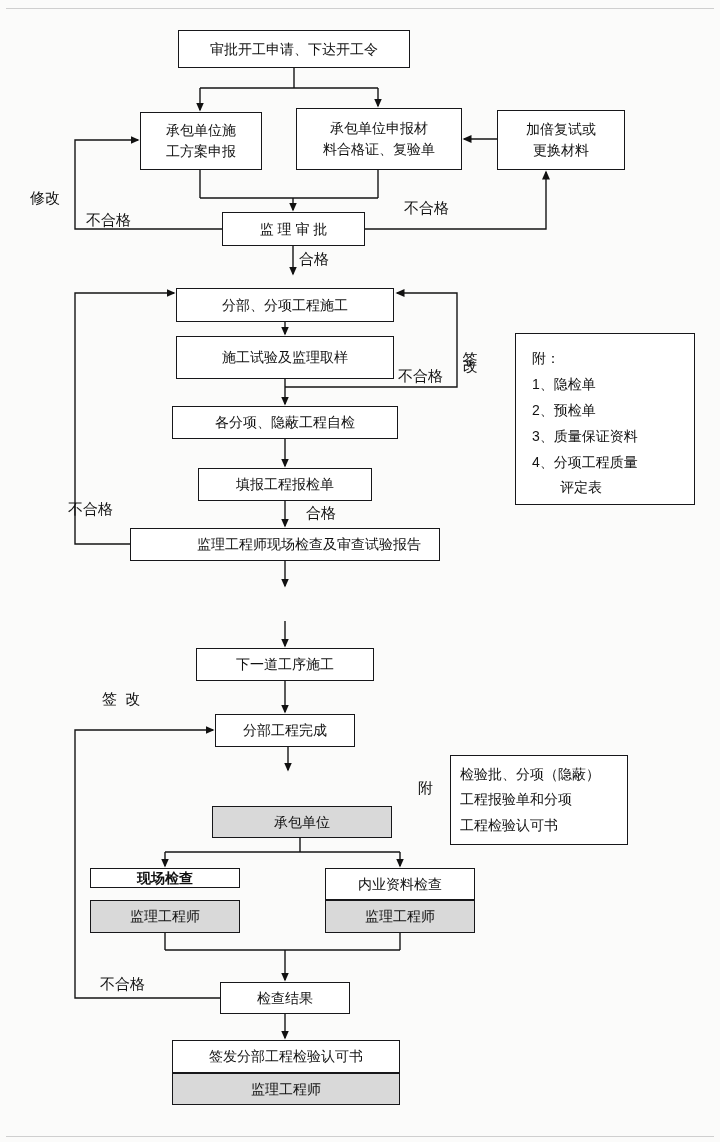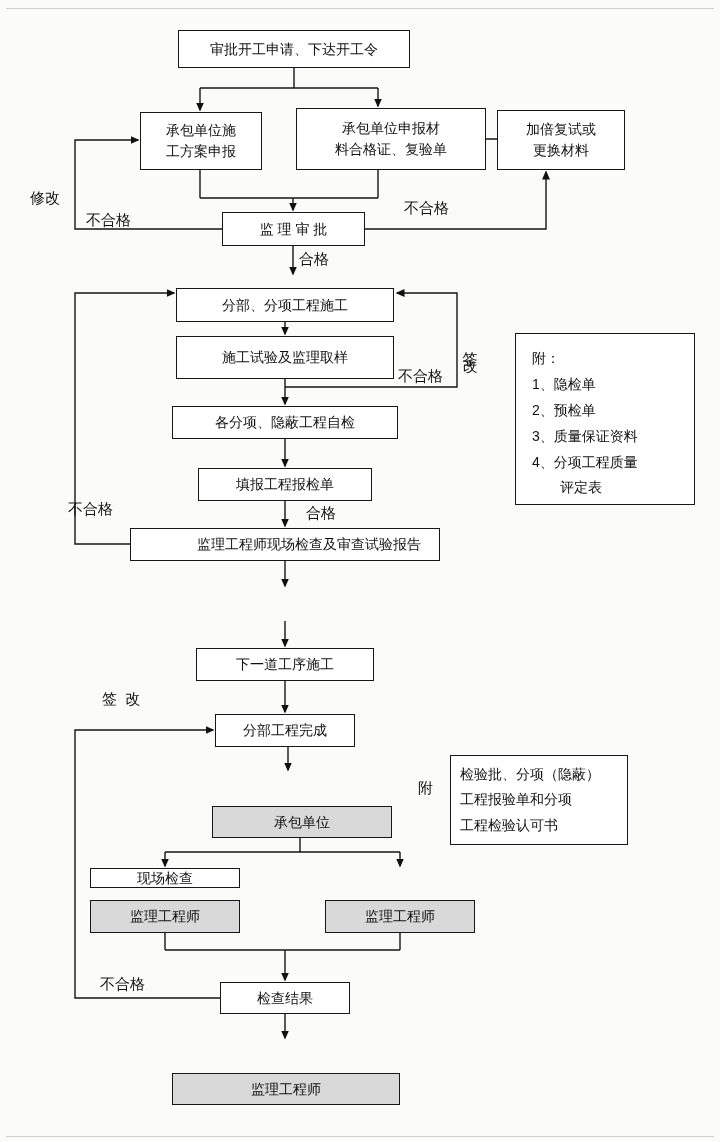--- a/index.html
+++ b/index.html
@@ -87,21 +87,21 @@
       <polyline points="285,950 285,980" marker-end="url(#arr)"></polyline>
       <polyline points="285,1014 285,1038" marker-end="url(#arr)"></polyline>
     </g>
   </svg>
 
   <div class="box" style="left:178px; top:30px; width:232px; height:38px;">审批开工申请、下达开工令</div>
 
   <div class="box" style="left:140px; top:112px; width:122px; height:58px;">承包单位施
 工方案申报</div>
 
-  <div class="box" style="left:296px; top:108px; width:190px; height:62px;">承包单位申报材
+  <div class="box" style="left:296px; top:108px; width:166px; height:62px;">承包单位申报材
 料合格证、复验单</div>
 
   <div class="box" style="left:497px; top:110px; width:128px; height:60px;">加倍复试或
 更换材料</div>
 
   <div class="box" style="left:222px; top:212px; width:143px; height:34px;">监 理 审 批</div>
 
   <div class="box" style="left:176px; top:288px; width:218px; height:34px;">分部、分项工程施工</div>
 
   <div class="box" style="left:176px; top:336px; width:218px; height:43px;">施工试验及监理取样</div>
@@ -116,27 +116,29 @@
   <div class="box" style="left:196px; top:648px; width:178px; height:33px;">下一道工序施工</div>
 
   <div class="box" style="left:215px; top:714px; width:140px; height:33px;">分部工程完成</div>
 
   <div class="box gray" style="left:212px; top:806px; width:180px; height:32px;">承包单位</div>
 
   <div class="box noteB" style="left:450px; top:755px; width:178px; height:90px;">检验批、分项（隐蔽）
 工程报验单和分项
 工程检验认可书</div>
 
-  <div class="box" style="left:90px; top:868px; width:150px; height:20px;">现场检查</div>
+  <div class="box" style="left:90px; top:868px; width:150px; height:20px;font-weight:bold;">现场检查</div>
   <div class="box gray" style="left:90px; top:900px; width:150px; height:33px;">监理工程师</div>
 
+  <div class="box" style="left:325px; top:868px; width:150px; height:32px;">内业资料检查</div>
   <div class="box gray" style="left:325px; top:900px; width:150px; height:33px;">监理工程师</div>
 
   <div class="box" style="left:220px; top:982px; width:130px; height:32px;">检查结果</div>
 
+  <div class="box" style="left:172px; top:1040px; width:228px; height:33px;">签发分部工程检验认可书</div>
   <div class="box gray" style="left:172px; top:1073px; width:228px; height:32px;">监理工程师</div>
 
   <div class="box noteL" style="left:515px; top:333px; width:180px; height:172px;">附：
 1、隐检单
 2、预检单
 3、质量保证资料
 4、分项工程质量
 　　评定表</div>
 
   <div class="lbl" style="left:30px; top:189px;">修改</div>

